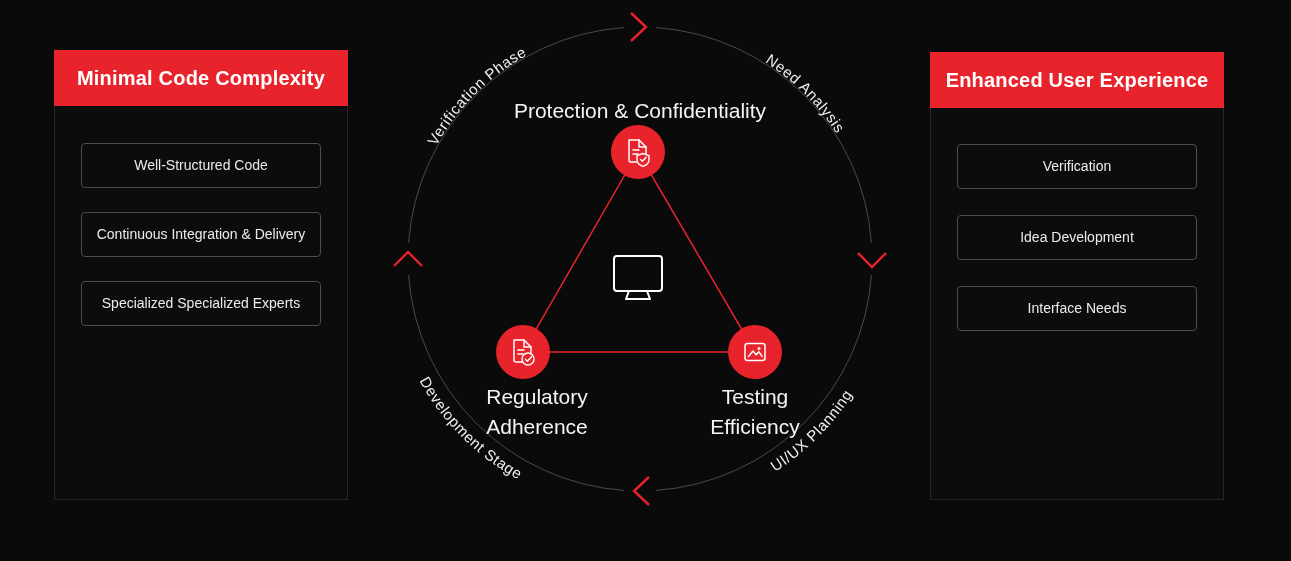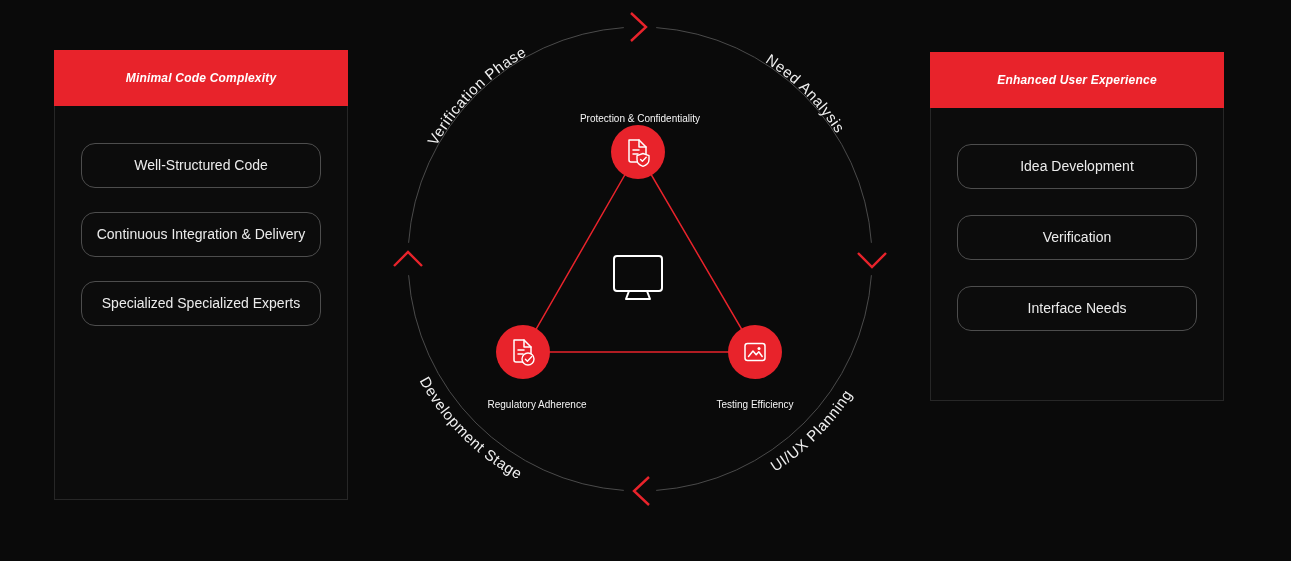--- a/index.html
+++ b/index.html
@@ -7,38 +7,37 @@
     position:relative; width:1291px; height:561px; background:#0a0a0a;
     font-family:"Liberation Sans","DejaVu Sans",sans-serif; overflow:hidden;
   }
   .diagram { position:absolute; left:0; top:0; }
 
   .panel {
     position:absolute; width:294px; background:#0c0c0c;
     border:1px solid #272727; box-sizing:border-box;
   }
   .panel.left  { left:54px;  top:50px; height:450px; }
-  .panel.right { left:930px; top:52px; height:349px; }
+  .panel.right { left:930px; top:52px; height:448px; }
   .panel-header {
     height:56px; background:#e8232b; color:#ffffff;
     display:flex; align-items:center; justify-content:center;
-    font-size:12px; font-weight:600; letter-spacing:.2px;
+    font-size:20px; font-weight:600; letter-spacing:.2px;
     margin:-1px -1px 0 -1px;
-    font-style:italic;
   }
   .panel-body { display:flex; flex-direction:column; align-items:center; gap:24px; padding-top:37px; }
   .panel.right .panel-body { gap:26px; padding-top:36px; }
   .pill {
     width:240px; box-sizing:border-box; min-height:45px;
-    border:1px solid #4d4d4d; border-radius:14px;
+    border:1px solid #4d4d4d; border-radius:4px;
     color:#ececec; font-size:14px; line-height:1.35;
     display:flex; align-items:center; justify-content:center;
     text-align:center; padding:4px 8px;
   }
-  .node-label { position:absolute; color:#f5f5f5; font-size:10px; text-align:center; line-height:1.45;margin-top:16px; }
+  .node-label { position:absolute; color:#f5f5f5; font-size:21px; text-align:center; line-height:1.45; }
   .arc-text { fill:#f0f0f0; font-size:15px; letter-spacing:.6px; text-anchor:middle; }
   .circle-arc { stroke:#4a4a4a; stroke-width:1; fill:none; }
   .chevron { stroke:#e8232b; stroke-width:2.4; fill:none; stroke-linejoin:miter; }
   .tri { stroke:#e8232b; stroke-width:1.5; fill:none; }
   .node-circle { fill:#e8232b; }
   .icon-line { stroke:#ffffff; stroke-width:1.5; fill:none; stroke-linejoin:round; stroke-linecap:round; }
   .icon-badge { fill:#e8232b; stroke:#ffffff; stroke-width:1.4; stroke-linejoin:round; }
   .icon-check { stroke:#ffffff; stroke-width:1.4; fill:none; stroke-linejoin:round; stroke-linecap:round; }
   .monitor { stroke:#ffffff; stroke-width:2; fill:none; stroke-linejoin:round; }
 </style>
@@ -122,19 +121,19 @@
     <div class="panel-body">
       <div class="pill">Well-Structured Code</div>
       <div class="pill">Continuous Integration &amp; Delivery</div>
       <div class="pill">Specialized Specialized Experts</div>
     </div>
   </div>
 
   <div class="panel right">
     <div class="panel-header">Enhanced User Experience</div>
     <div class="panel-body">
+      <div class="pill">Verification</div>
       <div class="pill">Idea Development</div>
-      <div class="pill">Verification</div>
       <div class="pill">Interface Needs</div>
     </div>
   </div>
 
 </div>
 
 </body></html>

